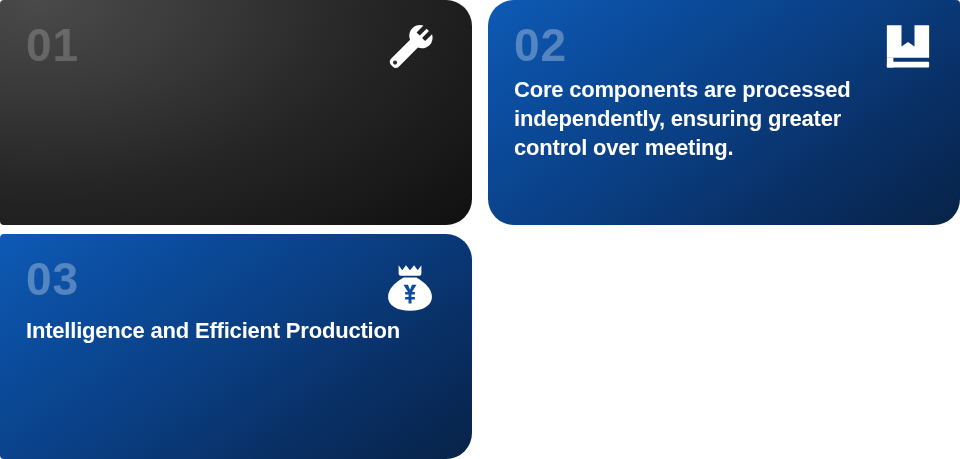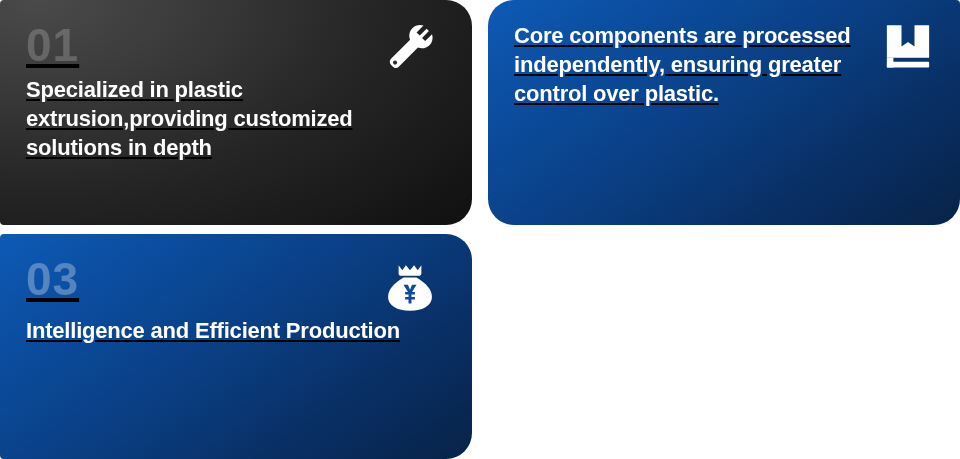--- a/index.html
+++ b/index.html
@@ -24,21 +24,20 @@
     row-gap: 9px;
     box-sizing: border-box;
   }
 
   .card {
     position: relative;
     border-radius: 26px;
     overflow: hidden;
     box-sizing: border-box;
     padding: 22px 42px 18px 26px;
-    text-decoration: underline;
   }
 
   
   .card.c1 {
     border-top-left-radius: 4px;
     border-bottom-left-radius: 4px;
   }
   .card.c2 {
     border-top-right-radius: 4px;
   }
@@ -117,34 +116,34 @@
   <div class="card dark c1">
     <span class="card-icon">
       <svg viewBox="0 0 64 64" xmlns="http://www.w3.org/2000/svg" aria-hidden="true">
         <g fill="#ffffff">
           <path d="M55.8 6.0 L47.0 14.8 L43.0 10.8 L51.8 2.0 C47.0 0.4 41.4 1.5 37.6 5.3 C33.6 9.3 32.7 15.2 34.7 20.1 L10.2 44.6 C8.1 46.7 8.1 50.1 10.2 52.2 L12.6 54.6 C14.7 56.7 18.1 56.7 20.2 54.6 L44.7 30.1 C49.6 32.1 55.5 31.2 59.5 27.2 C63.3 23.4 64.4 17.8 62.8 13.0 L54.0 21.8 L50.0 17.8 L58.8 9.0 Z"></path>
           <circle cx="15.4" cy="49.4" r="2.6" fill="#2b2b2b"></circle>
         </g>
       </svg>
     </span>
     <p class="card-number">01</p>
-    <p class="card-text">Specialized in plastic extrusion,providing customized solutions in depth</p>
   </div>
 
   <div class="card blue c2">
     <span class="card-icon">
       <svg viewBox="0 0 64 64" xmlns="http://www.w3.org/2000/svg" aria-hidden="true">
         <g fill="#ffffff">
           <path d="M6 4 H24 V30 L32 24.5 L40 30 V4 H58 V44 H6 Z"></path>
           <rect x="6" y="49" width="52" height="7" rx="1"></rect>
           <rect x="6" y="44" width="8" height="12"></rect>
         </g>
       </svg>
     </span>
-    <p class="card-text">Core components are processed independently, ensuring greater control over plastic.</p>
+    <p class="card-number">02</p>
+    <p class="card-text">Core components are processed independently, ensuring greater control over meeting.</p>
   </div>
 
   <div class="card blue c3">
     <span class="card-icon">
       <svg viewBox="0 0 64 64" xmlns="http://www.w3.org/2000/svg" aria-hidden="true">
         <g fill="#ffffff">
           <path d="M18 4 L22.5 10 L27 4 L32 10 L37 4 L41.5 10 L46 4 L46 14 C46 15.6 44.6 17 43 17 L21 17 C19.4 17 18 15.6 18 14 Z"></path>
           <path d="M24 19 C12 26 5 34 5 43 C5 53.5 16 60 32 60 C48 60 59 53.5 59 43 C59 34 52 26 40 19 Z"></path>
         </g>
         <g fill="#0b4a9c">

